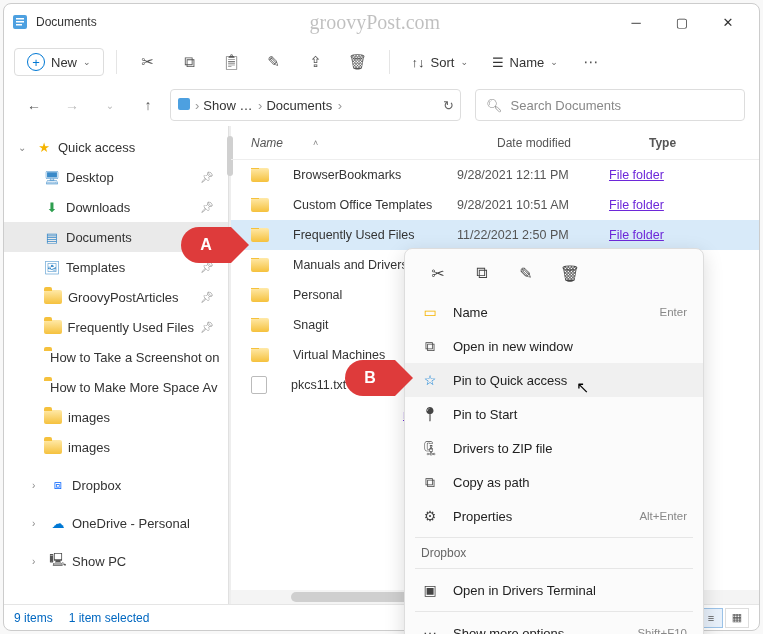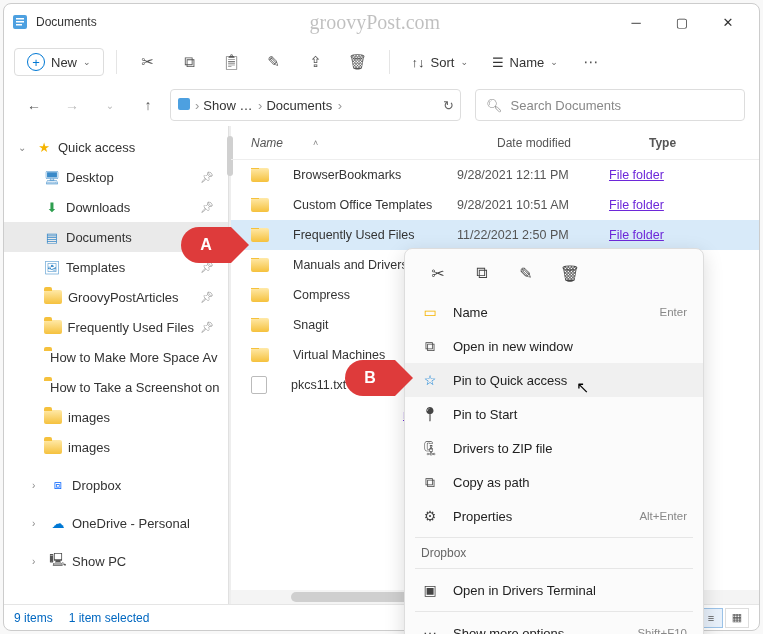--- a/index.html
+++ b/index.html
@@ -175,25 +175,25 @@
           <span>GroovyPostArticles</span>
           <span class="pin">📌︎</span>
         </div>
       <div class="sb-row child">
           <span class="sb-icon folder-icon"></span>
           <span>Frequently Used Files</span>
           <span class="pin">📌︎</span>
         </div>
       <div class="sb-row child">
           <span class="sb-icon folder-icon"></span>
+          <span>How to Take a Screenshot on</span>
+        </div>
+      <div class="sb-row child">
+          <span class="sb-icon folder-icon"></span>
           <span>How to Make More Space Av</span>
-        </div>
-      <div class="sb-row child">
-          <span class="sb-icon folder-icon"></span>
-          <span>How to Take a Screenshot on</span>
         </div>
       <div class="sb-row child">
           <span class="sb-icon folder-icon"></span>
           <span>images</span>
         </div>
       <div class="sb-row child">
           <span class="sb-icon folder-icon"></span>
           <span>images</span>
         </div>
       <div style="height:8px"></div>
@@ -258,21 +258,21 @@
           <div class="fcell-name">
             <span class="folder-icon"></span>
             <span>Manuals and Drivers</span>
           </div>
           <div class="fcell-date"></div>
           <div class="fcell-type"></div>
         </div>
       <div class="file-row">
           <div class="fcell-name">
             <span class="folder-icon"></span>
-            <span>Compress</span>
+            <span>Personal</span>
           </div>
           <div class="fcell-date"></div>
           <div class="fcell-type"></div>
         </div>
       <div class="file-row">
           <div class="fcell-name">
             <span class="folder-icon"></span>
             <span>Snagit</span>
           </div>
           <div class="fcell-date"></div>

